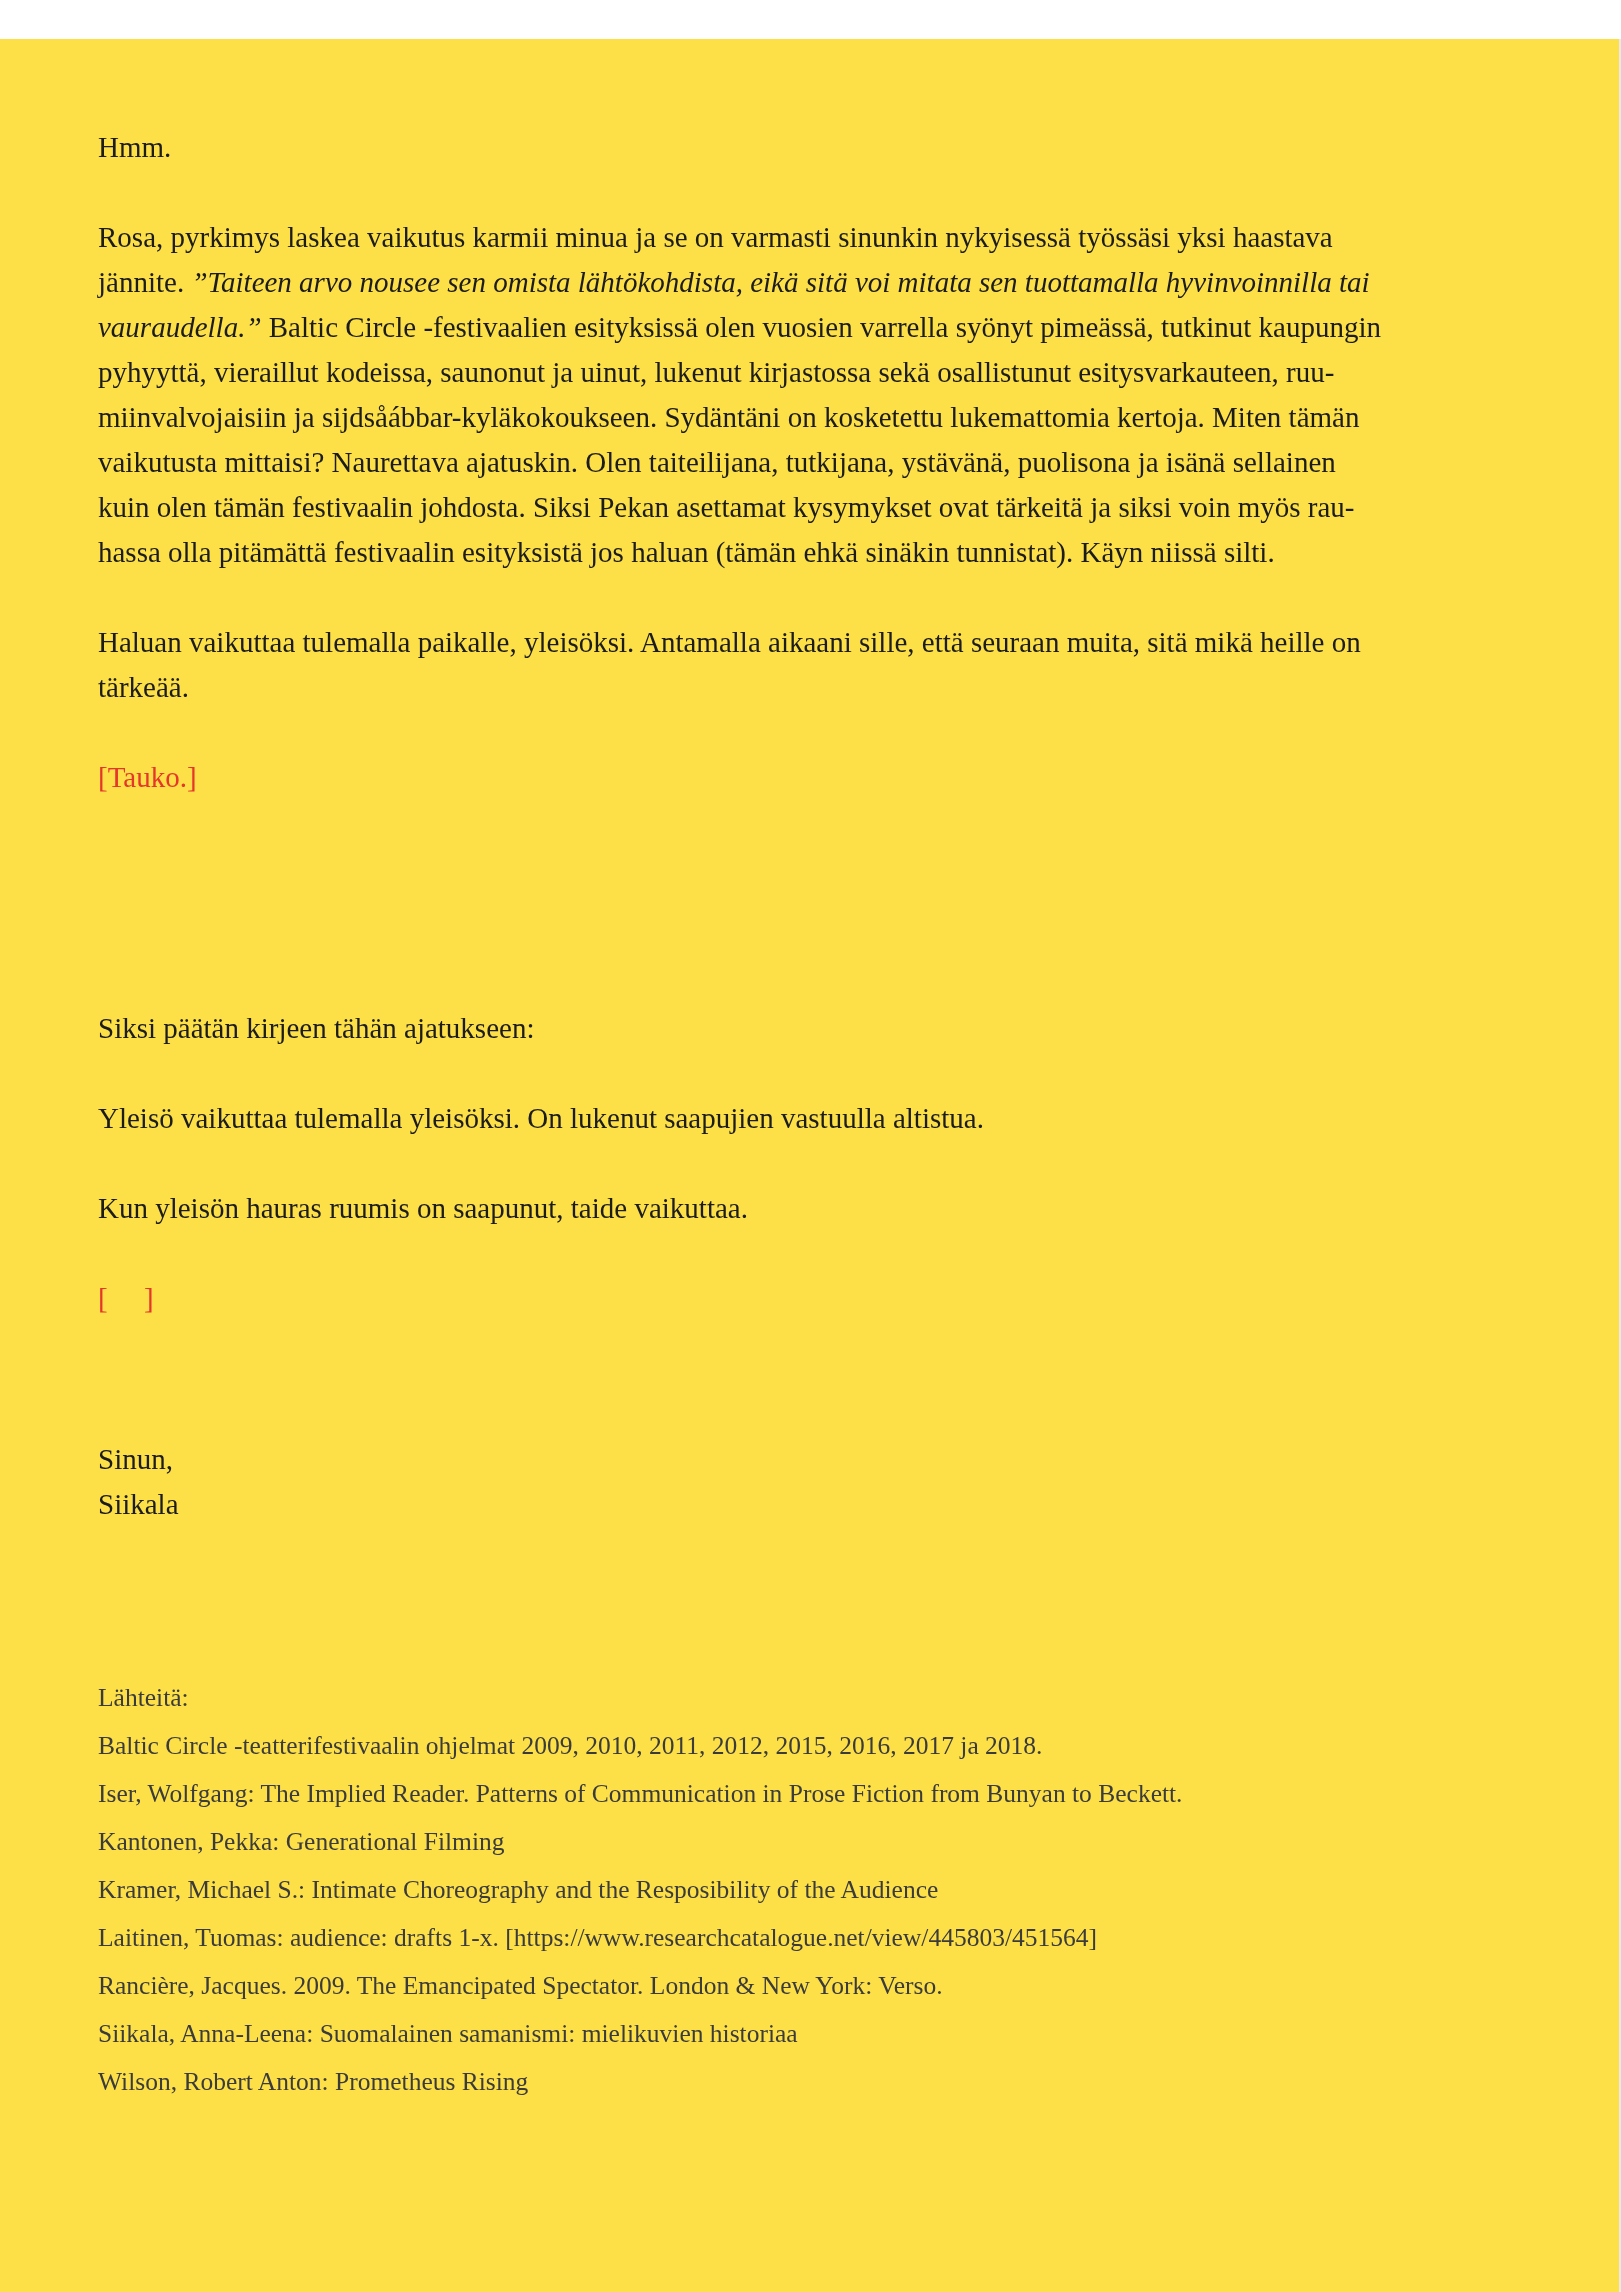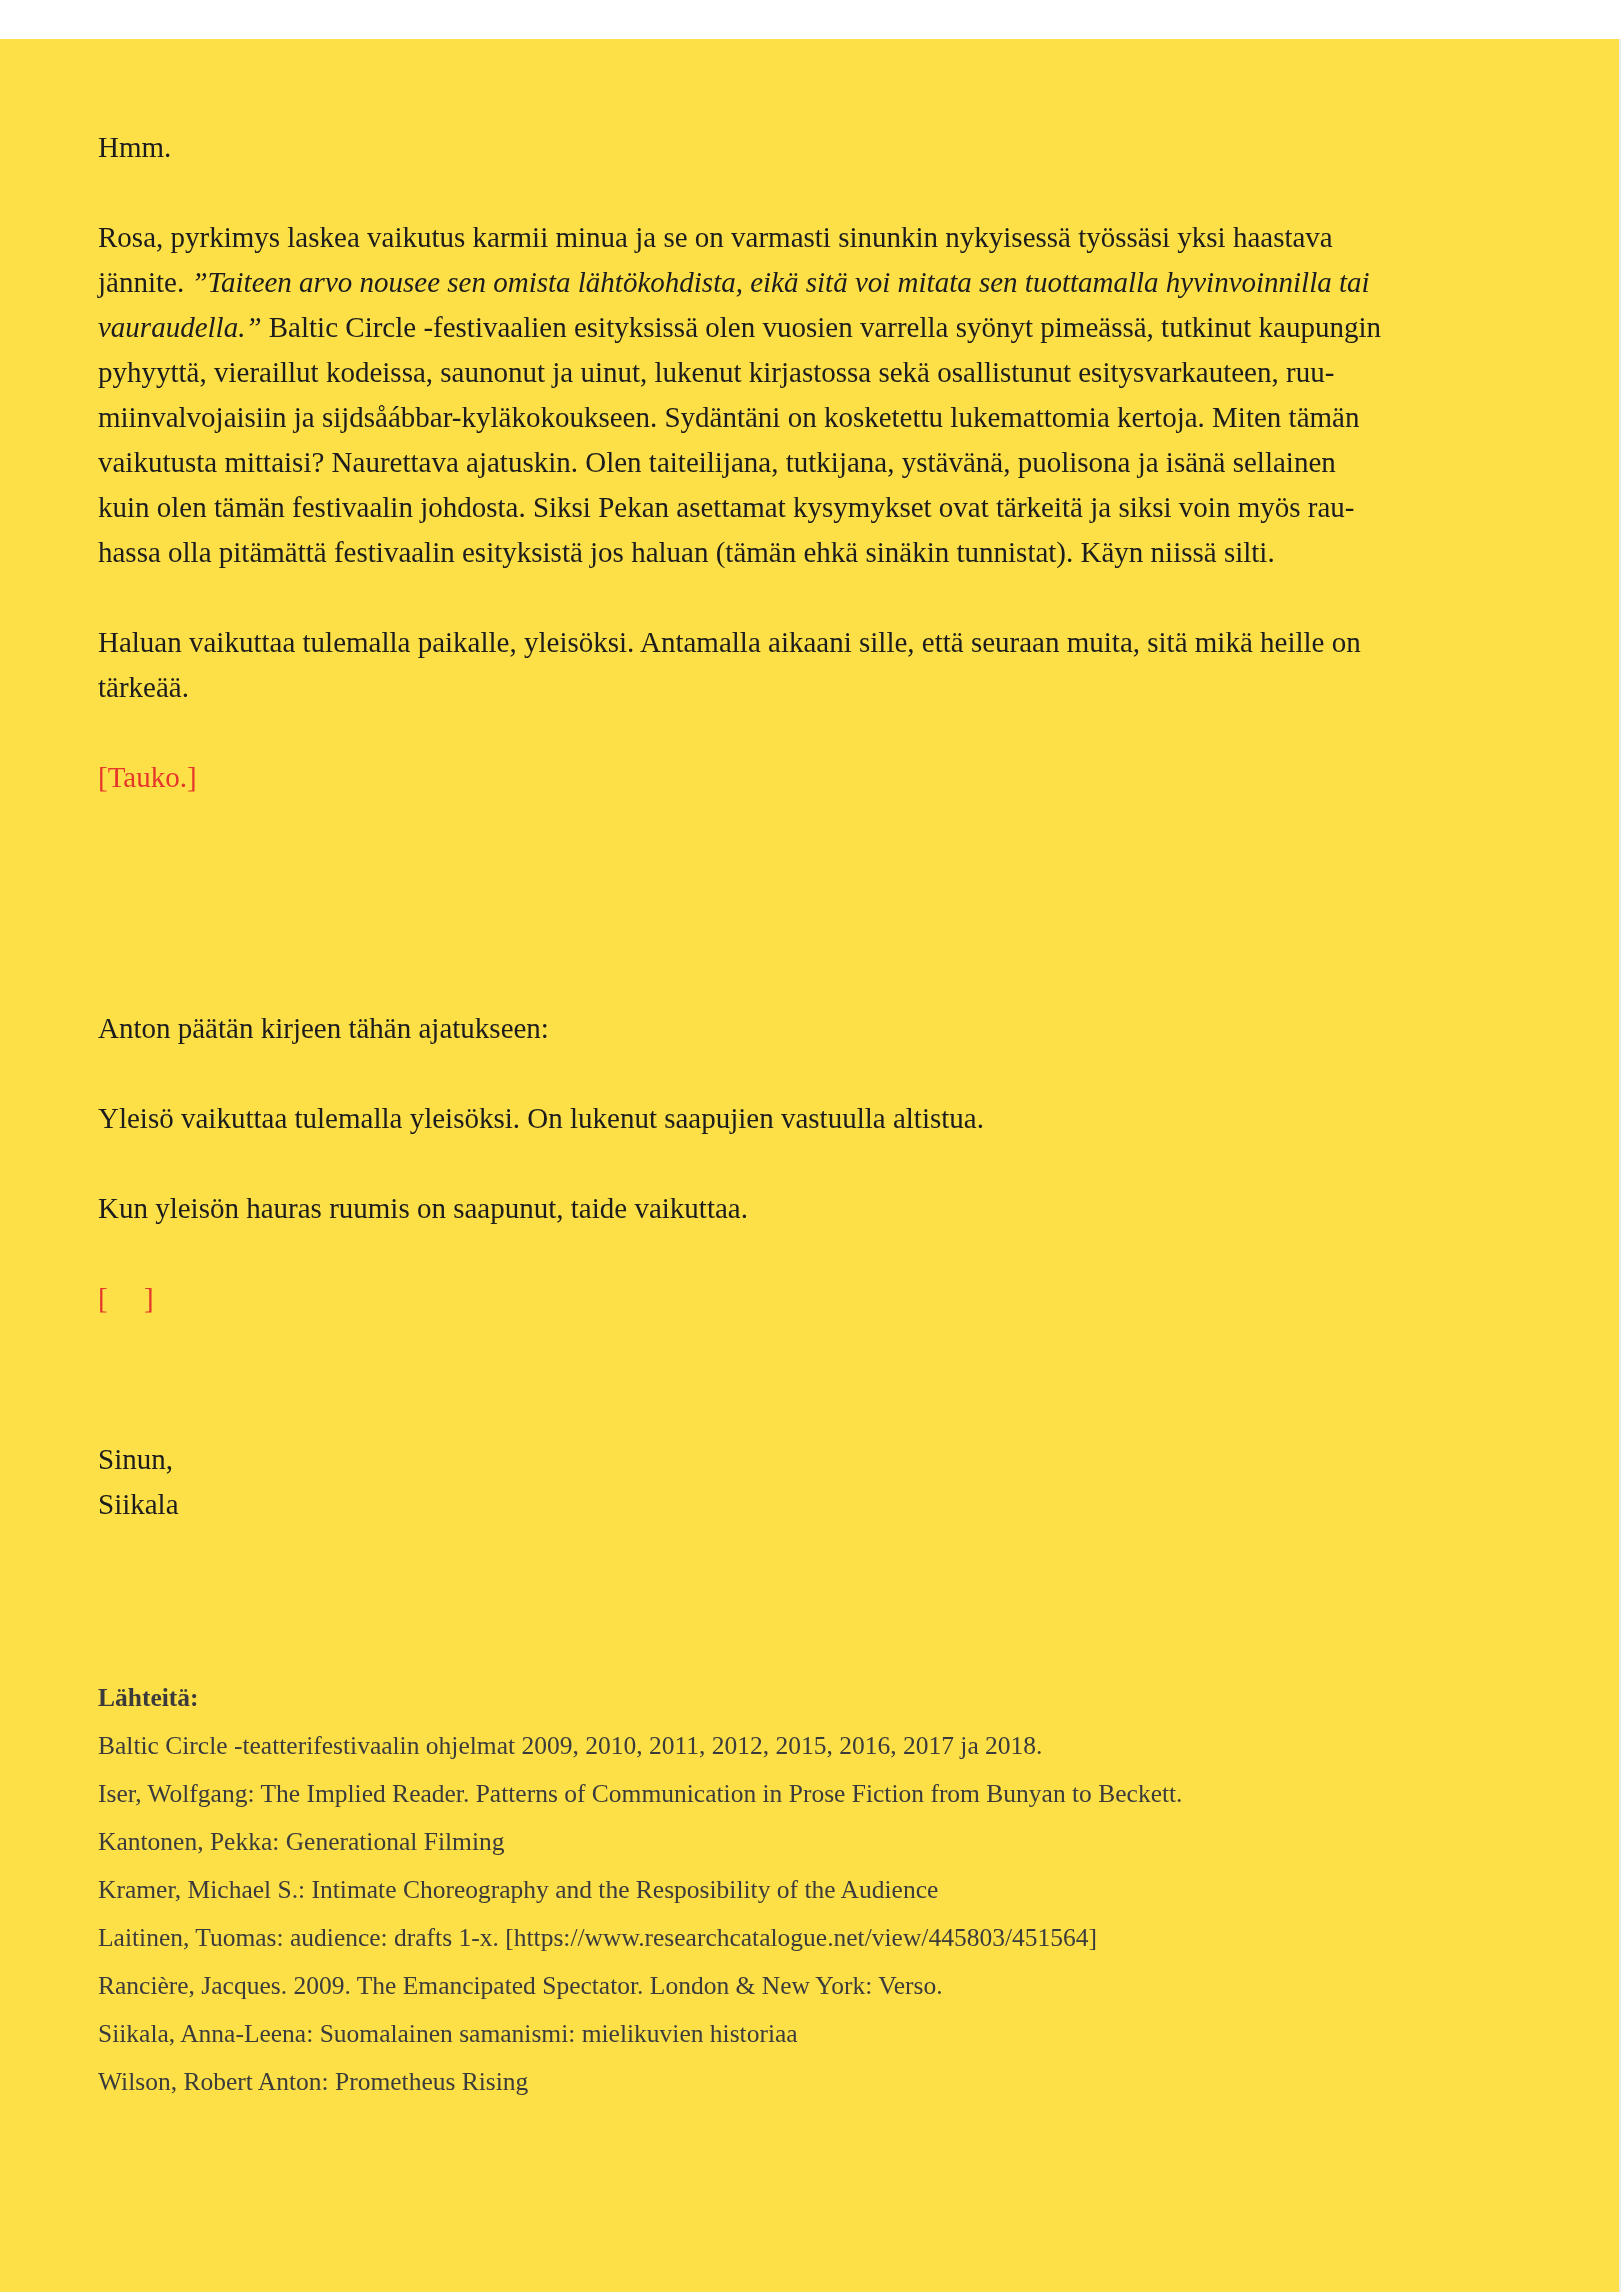--- a/index.html
+++ b/index.html
@@ -47,21 +47,20 @@
   }
   .references {
     font-size: 25.5px;
     line-height: 48px;
     color: #3b3b3b;
     white-space: pre;
     margin: 0;
   }
   .references .ref-heading {
     display: block;
-    font-weight: bold;
   }
 </style>
 </head>
 <body>
 
 <div class="page">
   <div class="content">
 
     <p class="para">Hmm.</p>
 
@@ -73,21 +72,21 @@
 miinvalvojaisiin ja sijdsåábbar-kyläkokoukseen. Sydäntäni on kosketettu lukemattomia kertoja. Miten tämän
 vaikutusta mittaisi? Naurettava ajatuskin. Olen taiteilijana, tutkijana, ystävänä, puolisona ja isänä sellainen
 kuin olen tämän festivaalin johdosta. Siksi Pekan asettamat kysymykset ovat tärkeitä ja siksi voin myös rau-
 hassa olla pitämättä festivaalin esityksistä jos haluan (tämän ehkä sinäkin tunnistat). Käyn niissä silti.</span></p>
 
     <p class="para">Haluan vaikuttaa tulemalla paikalle, yleisöksi. Antamalla aikaani sille, että seuraan muita, sitä mikä heille on
 tärkeää.</p>
 
     <p class="para pause-marker">[Tauko.]</p>
 
-    <p class="para">Anton päätän kirjeen tähän ajatukseen:</p>
+    <p class="para">Siksi päätän kirjeen tähän ajatukseen:</p>
 
     <p class="para">Yleisö vaikuttaa tulemalla yleisöksi. On lukenut saapujien vastuulla altistua.</p>
 
     <p class="para">Kun yleisön hauras ruumis on saapunut, taide vaikuttaa.</p>
 
     <p class="para bracket-marker">[&nbsp;&nbsp;&nbsp;&nbsp;&nbsp;]</p>
 
     <p class="para signoff">Sinun,
 Siikala</p>
 

